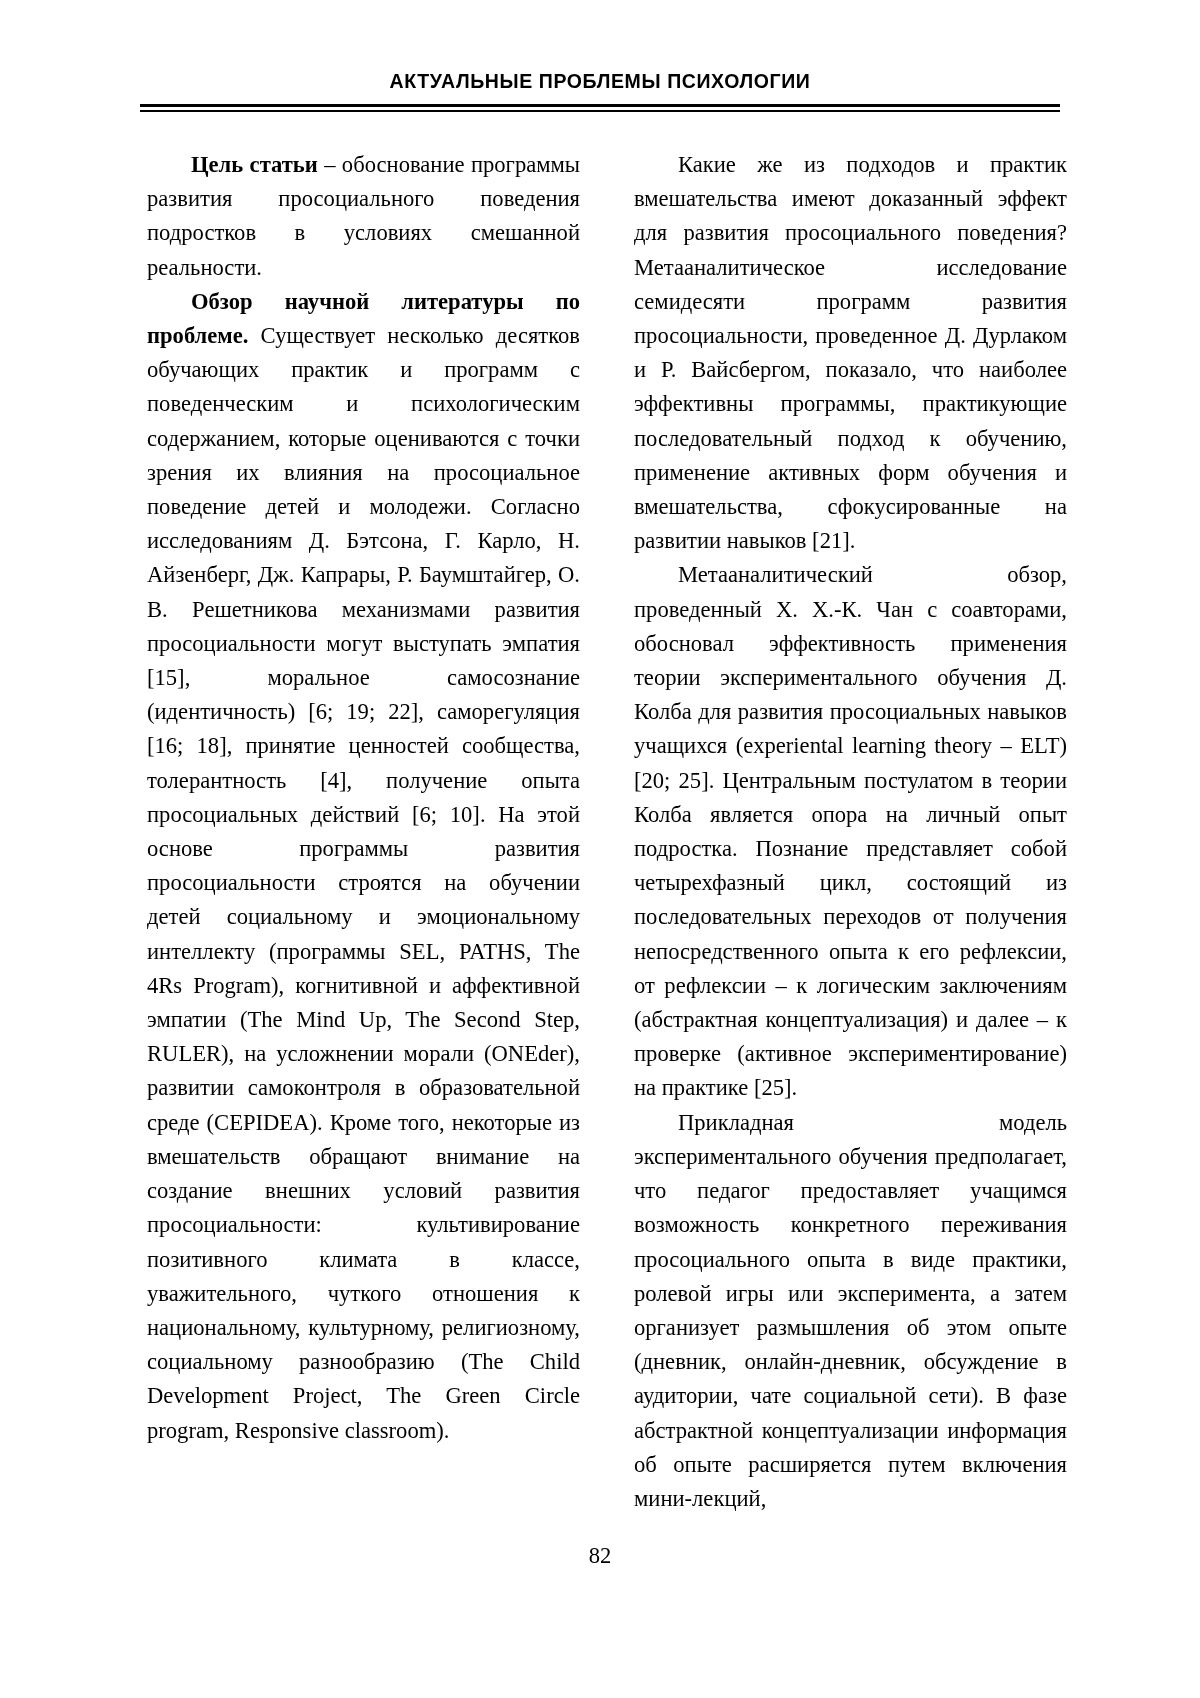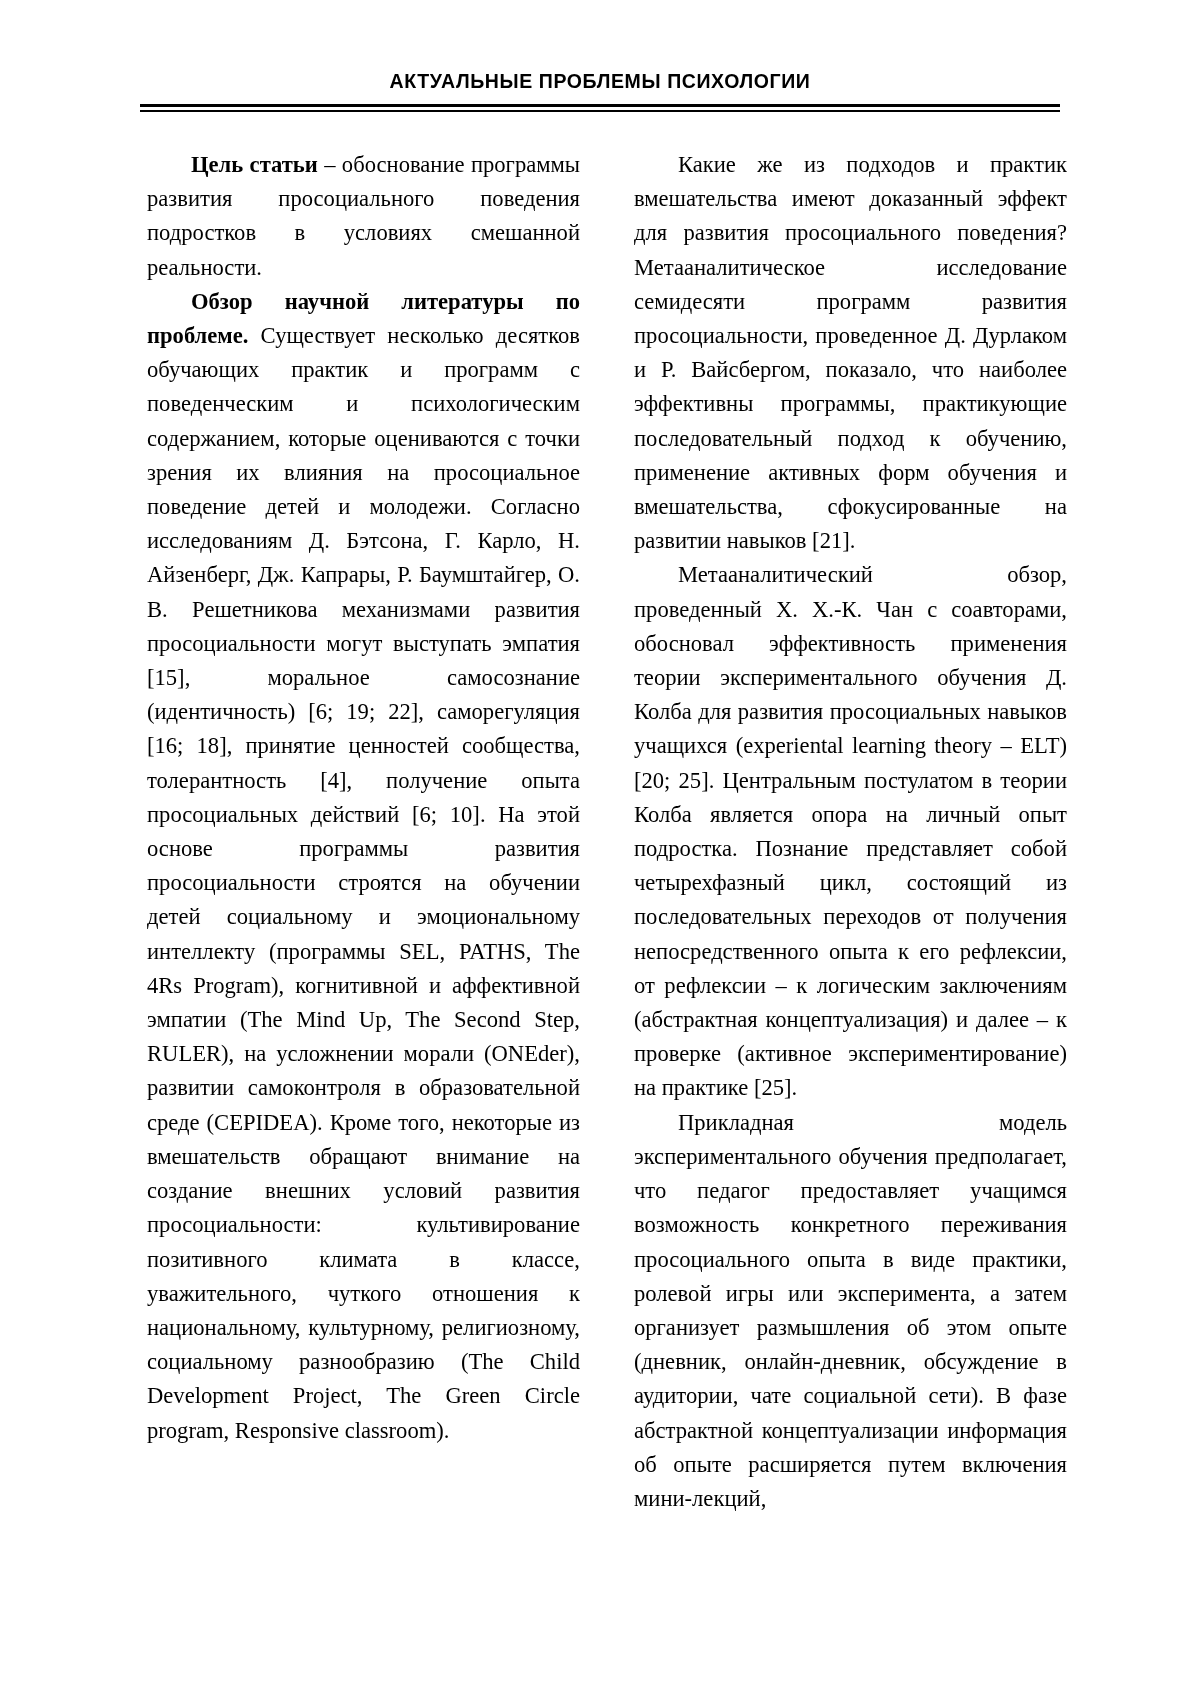--- a/index.html
+++ b/index.html
@@ -101,14 +101,15 @@
     </div>
 
     <div class="col">
       <p>Какие же из подходов и практик вмешательства имеют доказанный эффект для развития просоциального поведения? Метааналитическое исследование семидесяти программ развития просоциальности, проведенное Д. Дурлаком и Р. Вайсбергом, показало, что наиболее эффективны программы, практикующие последовательный подход к обучению, применение активных форм обучения и вмешательства, сфокусированные на развитии навыков [21].</p>
       <p>Метааналитический обзор, проведенный Х. Х.-К. Чан с соавторами, обосновал эффективность применения теории экспериментального обучения Д. Колба для развития просоциальных навыков учащихся (experiental learning theory – ELT) [20; 25]. Центральным постулатом в теории Колба является опора на личный опыт подростка. Познание представляет собой четырехфазный цикл, состоящий из последовательных переходов от получения непосредственного опыта к его рефлексии, от рефлексии – к логическим заключениям (абстрактная концептуализация) и далее – к проверке (активное экспериментирование) на практике [25].</p>
       <p>Прикладная модель экспериментального обучения предполагает, что педагог предоставляет учащимся возможность конкретного переживания просоциального опыта в виде практики, ролевой игры или эксперимента, а затем организует размышления об этом опыте (дневник, онлайн-дневник, обсуждение в аудитории, чате социальной сети). В фазе абстрактной концептуализации информация об опыте расширяется путем включения мини-лекций,</p>
     </div>
 
   </div>
 
+  <div class="pagenum">82</div>
 
 </div>
 
 </body></html>

